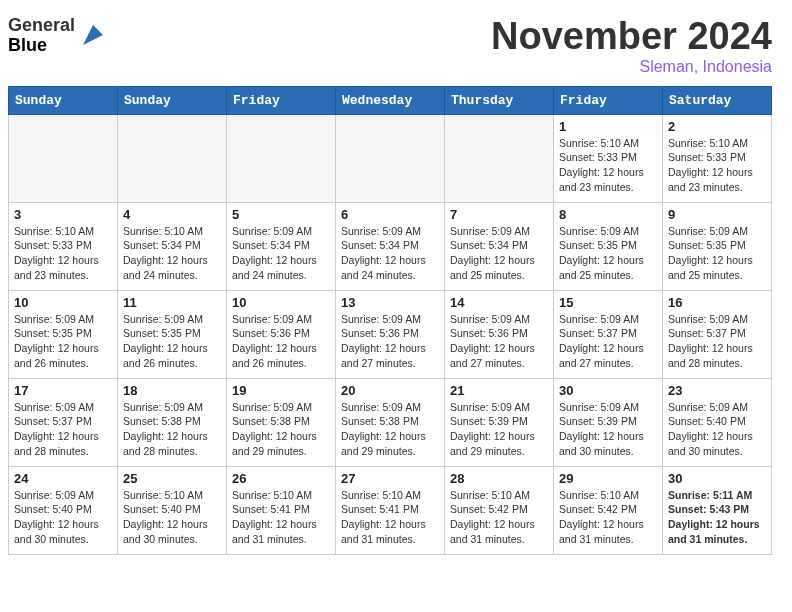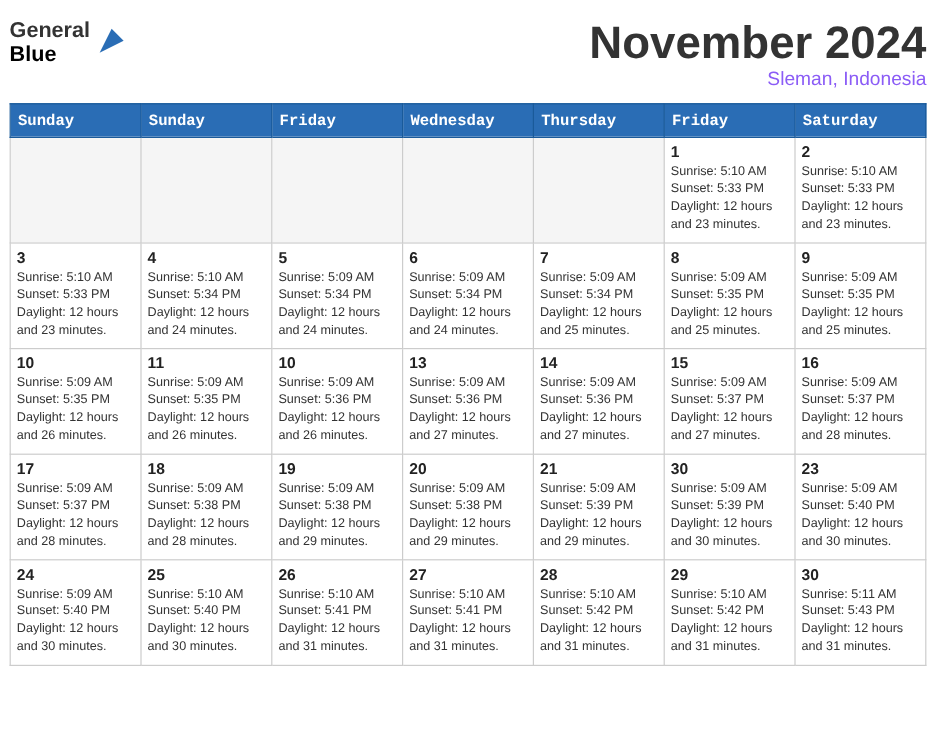--- a/index.html
+++ b/index.html
@@ -349,21 +349,21 @@
           </td>
           <td>
             <span class="day-number">29</span>
             <div class="cell-info" style="white-space: pre-line;">Sunrise: 5:10 AM
 Sunset: 5:42 PM
 Daylight: 12 hours
 and 31 minutes.</div>
           </td>
           <td>
             <span class="day-number">30</span>
-            <div class="cell-info" style="white-space: pre-line;">Sunrise: 5:11 AM
+            <div class="cell-info" style="white-space: pre-line; font-weight: bold;">Sunrise: 5:11 AM
 Sunset: 5:43 PM
 Daylight: 12 hours
 and 31 minutes.</div>
           </td>
         </tr>
       </tbody>
   </table>
 </div>
 
 </body></html>

